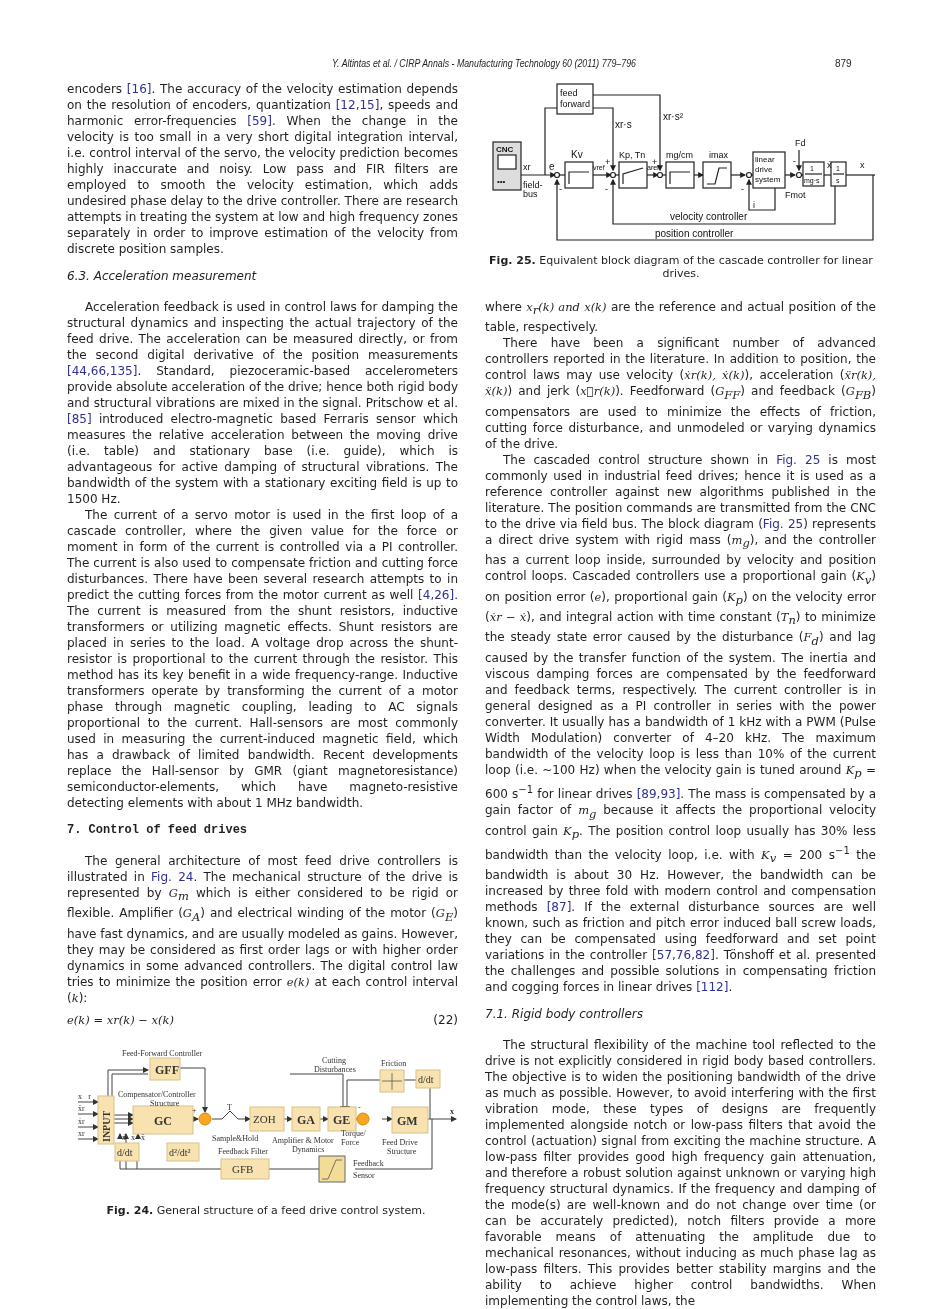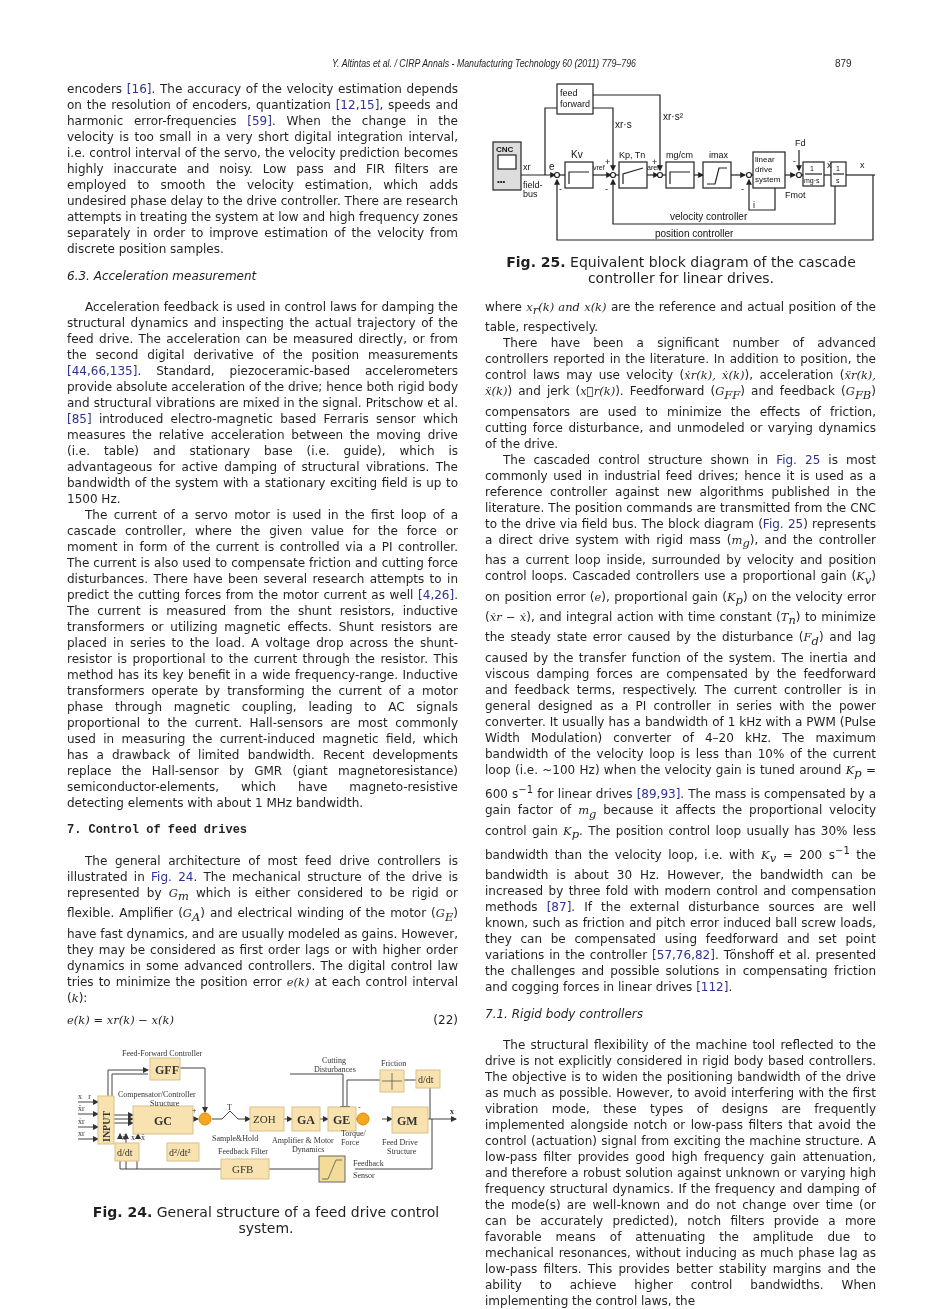--- a/index.html
+++ b/index.html
@@ -16,21 +16,21 @@
   p.indent{text-indent:18px;}
   .ref{color:#2e3191;}
   .h-sub{font-style:italic;margin:11px 0 15px 0;}
   .h-sec{font-weight:bold;margin:11px 0 15px 0;font-family:Liberation Mono, monospace;}
   i.m{font-family:"DejaVu Serif","Liberation Serif",serif;font-style:italic;font-size:11.5px;}
   .eq{display:flex;justify-content:space-between;margin-top:6px;}
   .eq .lhs{font-family:"DejaVu Serif","Liberation Serif",serif;font-style:italic;font-size:11.5px;}
   .fig{position:absolute;}
   .fig24{left:70px;top:1048px;width:392px;height:185px;}
   .fig25{left:485px;top:80px;width:392px;height:190px;}
-  .caption{position:absolute;font-size:14px;text-align:center;width:100%;}
+  .caption{position:absolute;font-size:11px;text-align:center;width:100%;}
   .caption b{font-weight:bold;}
   .fig24 .caption{top:156px;}
   .fig25 .caption{top:174px;}
   svg text{font-family:"Liberation Serif",serif;}
   .f25 text{font-family:"Liberation Sans",sans-serif;}
 </style>
 </head>
 <body>
 
 <div class="header">

